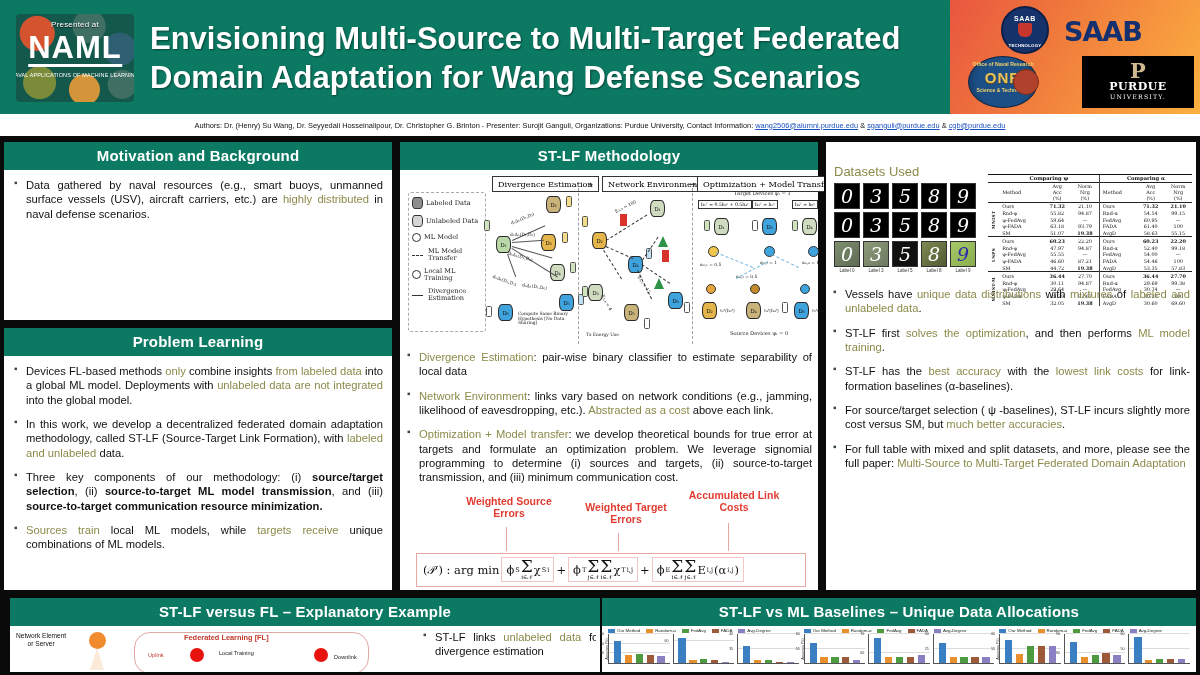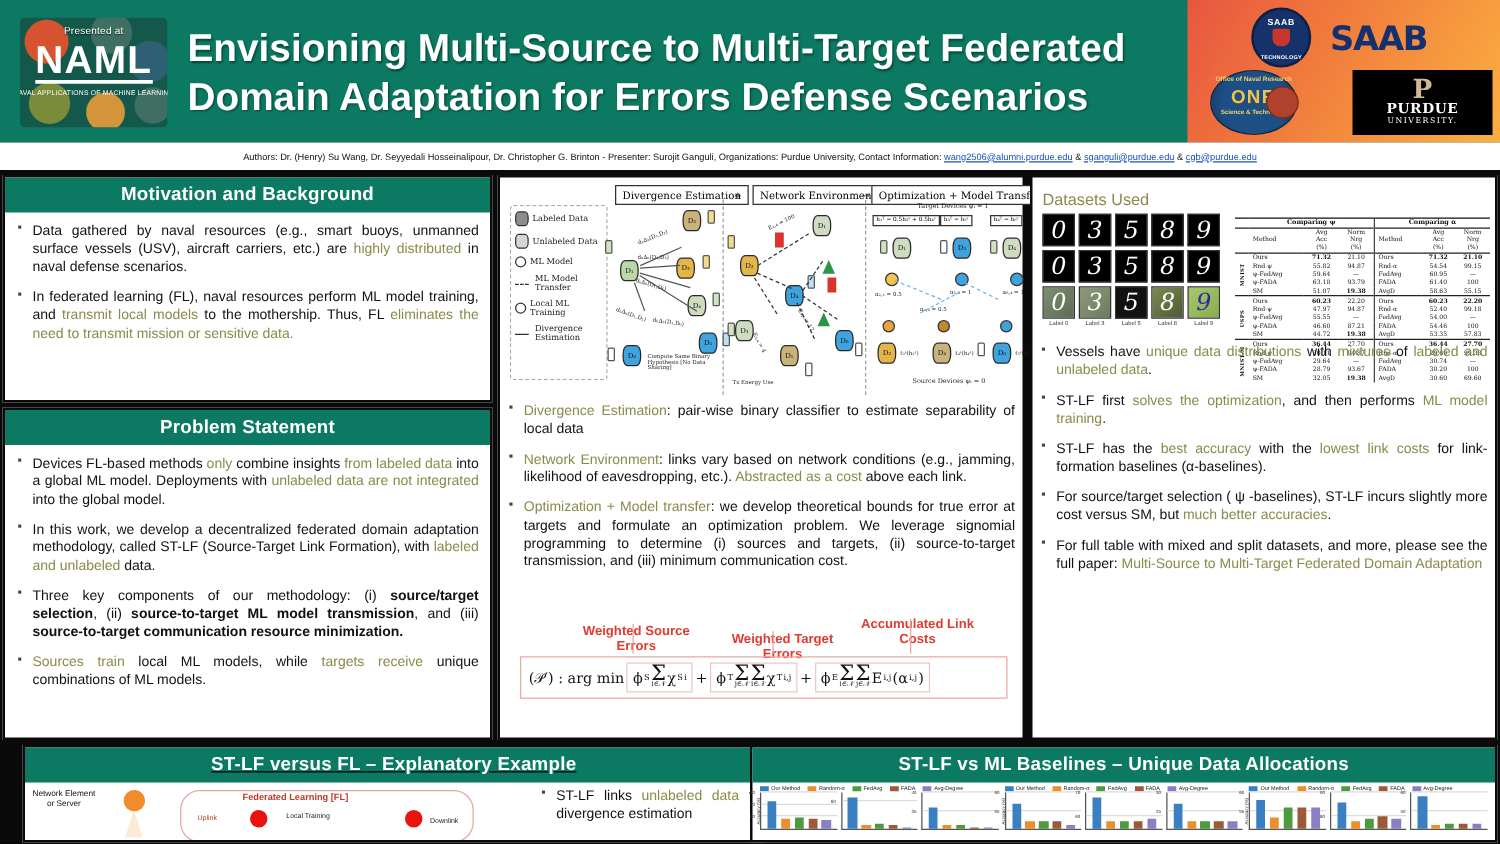--- a/index.html
+++ b/index.html
@@ -132,21 +132,21 @@
     content: "▪"; position: absolute; left: 1px; top: -1px; color: #3a4a3a; font-size: 10px;
   }
   .hl { color: #8a8a4a; }
   .bold { font-weight: bold; }
 
   
   #p-motivation { left: 2px;   top: 140px; width: 392px; height: 182px; }
   #p-problem    { left: 2px;   top: 326px; width: 392px; height: 266px; }
   #p-method     { left: 398px; top: 140px; width: 422px; height: 452px; }
   #p-summary    { left: 824px; top: 140px; width: 374px; height: 452px; }
-  #p-example    { left: 18px;   top: 596px; width: 594px; height: 78px; text-decoration: underline; }
+  #p-example    { left: 8px;   top: 596px; width: 594px; height: 78px; }
   #p-alloc      { left: 600px; top: 596px; width: 598px; height: 78px; }
 
   
   .fig {
     position: relative; width: 100%; height: 172px; background: #fff;
     border: 0; margin-bottom: 4px;
   }
   .fig-col {
     position: absolute; top: 14px; height: 156px;
     border-left: 1px dashed #9aa0a6;
@@ -199,21 +199,21 @@
   }
   .flabel.sm { font-size: 4.4px; }
   .dline { position: absolute; border-top: 1px dashed #333; transform-origin: 0 0; }
   .sline { position: absolute; border-top: 1px solid #555; transform-origin: 0 0; }
   .bline { position: absolute; border-top: 1px dashed #6fb6e0; transform-origin: 0 0; }
 
   
   .formula-wrap { position: relative; height: 96px; margin-top: 2px; }
   .ann {
     position: absolute; color: #e03c31; font-size: 10.5px; font-weight: bold;
-    text-align: center; line-height: 1.15; margin-top: 32px;
+    text-align: center; line-height: 1.15;
   }
   .formula {
     position: absolute; left: 10px; top: 58px; right: 6px; height: 34px;
     border: 1.2px solid #e9a7a2; display: flex; align-items: center;
     font-family: "DejaVu Serif", serif; font-size: 11.5px; color: #111;
     padding: 0 6px; gap: 2px;
   }
   .fcell { border: 1px solid #f1c7c3; padding: 1px 4px; display: flex; align-items: center; gap: 1px; }
   .sum { font-size: 17px; line-height: .85; }
   .sumsub { font-size: 5.6px; display: block; text-align: center; }
@@ -296,21 +296,21 @@
 
   <div class="header">
     <div class="header-gradient"></div>
 
     <div class="naml-logo">
       <div class="naml-presented">Presented at</div>
       <div class="naml-main">NAML</div>
       <div class="naml-sub">NAVAL APPLICATIONS OF MACHINE LEARNING</div>
     </div>
 
-    <div class="poster-title">Envisioning Multi-Source to Multi-Target Federated Domain Adaptation for Errors Defense Scenarios</div>
+    <div class="poster-title">Envisioning Multi-Source to Multi-Target Federated Domain Adaptation for Wang Defense Scenarios</div>
 
     <div class="saab-badge">
       <div class="b1">SAAB</div>
       <div class="crown"></div>
       <div class="b2">TECHNOLOGY</div>
     </div>
     <div class="saab-word">SAAB</div>
 
     <div class="onr-badge">
       <div class="top">Office of Naval Research</div>
@@ -330,38 +330,38 @@
     <div class="author-text">
       <span>Authors: Dr. (Henry) Su Wang, Dr. Seyyedali Hosseinalipour, Dr. Christopher G. Brinton - Presenter: Surojit Ganguli, Organizations: Purdue University, Contact Information: </span><a href="#">wang2506@alumni.purdue.edu</a><span> &amp; </span><a href="#">sganguli@purdue.edu</a><span> &amp; </span><a href="#">cgb@purdue.edu</a>
     </div>
   </div>
 
   <div class="panel" id="p-motivation">
     <div class="panel-head">Motivation and Background</div>
     <div class="panel-body">
       <ul class="bl">
           <li><span>Data gathered by naval resources (e.g., smart buoys, unmanned surface vessels (USV), aircraft carriers, etc.) are </span><span class="hl">highly distributed</span><span> in naval defense scenarios.</span></li>
-          <li><span>In federated learning (FL), naval resources perform ML model training, and </span><span class="hl">transmit local models</span><span> to the mothership. Thus, FL </span><span class="hl">eliminates the need to transmit mission or sensitive data.</span></li>
         </ul>
     </div>
   </div>
 
   <div class="panel" id="p-problem">
-    <div class="panel-head">Problem Statement</div>
+    <div class="panel-head">Problem Learning</div>
     <div class="panel-body">
       <ul class="bl">
           <li><span>Devices FL-based methods </span><span class="hl">only</span><span> combine insights </span><span class="hl">from labeled data</span><span> into a global ML model. Deployments with </span><span class="hl">unlabeled data are not integrated</span><span> into the global model.</span></li>
           <li><span>In this work, we develop a decentralized federated domain adaptation methodology, called ST-LF (Source-Target Link Formation), with </span><span class="hl">labeled and unlabeled</span><span> data.</span></li>
           <li><span>Three key components of our methodology: (i) </span><span class="bold">source/target selection</span><span>, (ii) </span><span class="bold">source-to-target ML model transmission</span><span>, and (iii) </span><span class="bold">source-to-target communication resource minimization.</span></li>
           <li><span class="hl">Sources train</span><span> local ML models, while </span><span class="hl">targets receive</span><span> unique combinations of ML models.</span></li>
         </ul>
     </div>
   </div>
 
   <div class="panel" id="p-method">
+    <div class="panel-head">ST-LF Methodology</div>
     <div class="panel-body" style="padding:4px 6px;">
 
       <div class="fig">
         <div class="fig-box" style="left:86px;top:2px;">Divergence Estimation</div>
         <div class="fig-box" style="left:196px;top:2px;">Network Environment</div>
         <div class="fig-box" style="left:291px;top:2px;">Optimization + Model Transfer</div>
         <div class="flabel" style="left:181px;top:6px;font-size:8px;">+</div>
         <div class="flabel" style="left:283px;top:6px;font-size:8px;">→</div>
 
         <div class="fig-col" style="left:172px;"></div>
@@ -525,21 +525,21 @@
               <span>(α</span>
               <sub>i,j</sub>
               <span>)</span>
           </span>
         </div>
       </div>
     </div>
   </div>
 
   <div class="panel" id="p-summary">
-    <div class="panel-body" style="padding:10px 6px;position:relative;">
+    <div class="panel-body" style="padding:22px 6px;position:relative;">
 
       <div class="datasets-title">Datasets Used</div>
       <div>
         <div class="ds-grid">
           <div class="ds-cell ds-mnist">0</div>
           <div class="ds-cell ds-mnist">3</div>
           <div class="ds-cell ds-mnist">5</div>
           <div class="ds-cell ds-mnist">8</div>
           <div class="ds-cell ds-mnist">9</div>
         </div>

